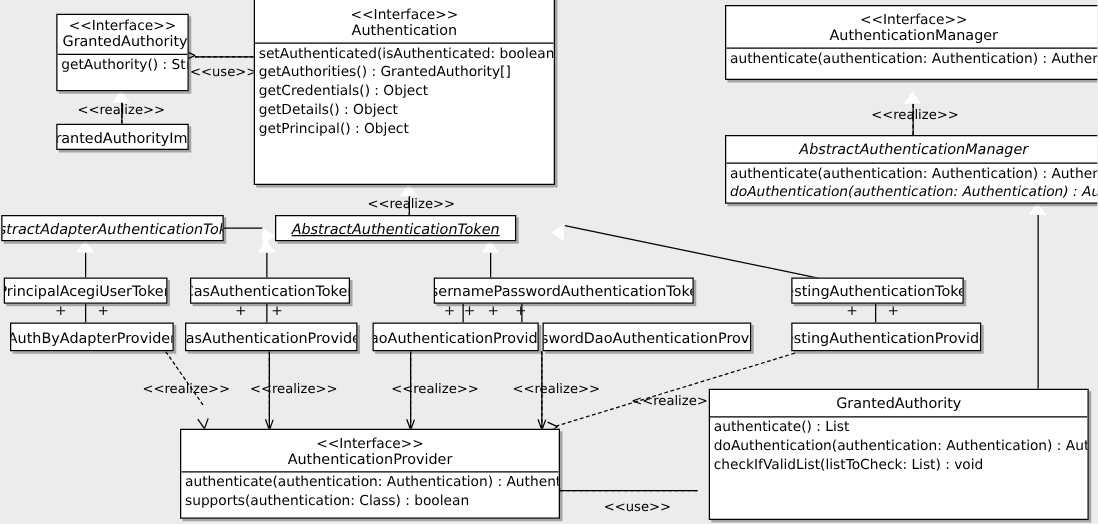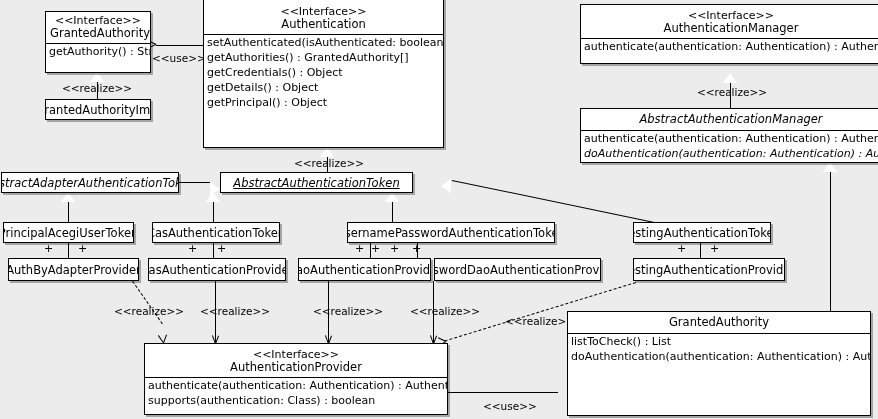--- a/index.html
+++ b/index.html
@@ -369,18 +369,19 @@
       <div class="m">authenticate(authentication: Authentication) : Authentication</div>
       <div class="m">supports(authentication: Class) : boolean</div>
     </div>
   </div>
 
   <div class="cls" style="left:567px; top:311px; width:304px; height:105px;">
     <div class="hdr withbody" style="padding-top:4px; padding-bottom:4px;">
       <span class="cname">GrantedAuthority</span>
     </div>
     <div class="body">
-      <div class="m">listToCheck() : List</div>
+      <div class="m">authenticate() : List</div>
       <div class="m">doAuthentication(authentication: Authentication) : Authentication</div>
+      <div class="m">checkIfValidList(listToCheck: List) : void</div>
     </div>
   </div>
 
 </div>
 
 </body></html>

